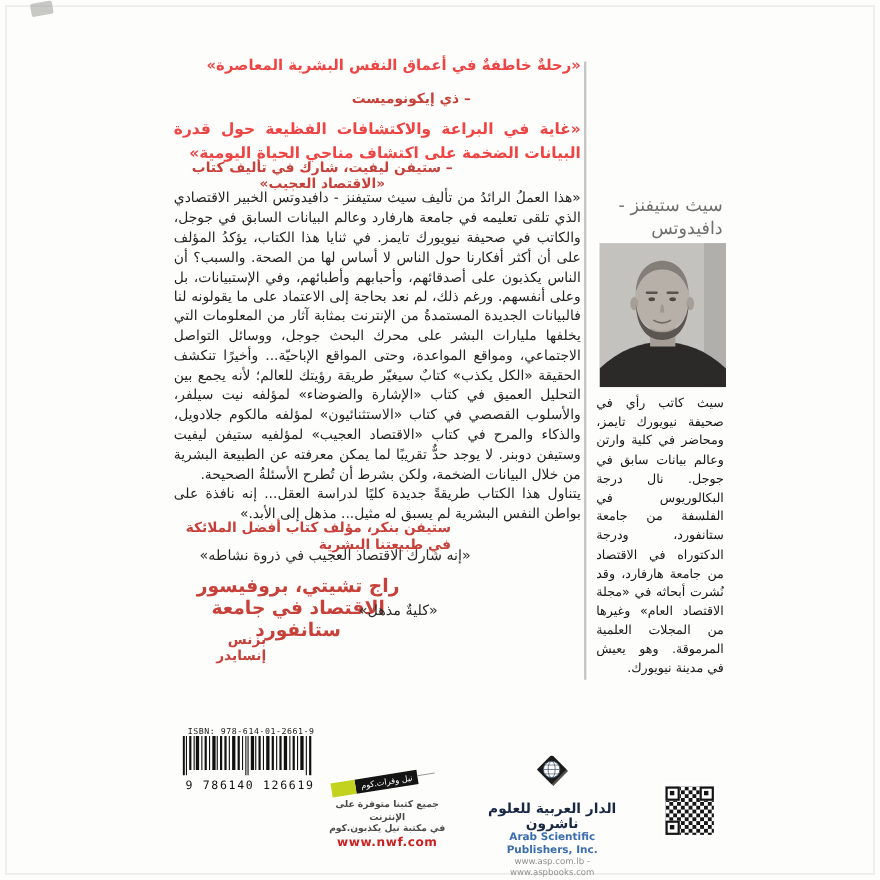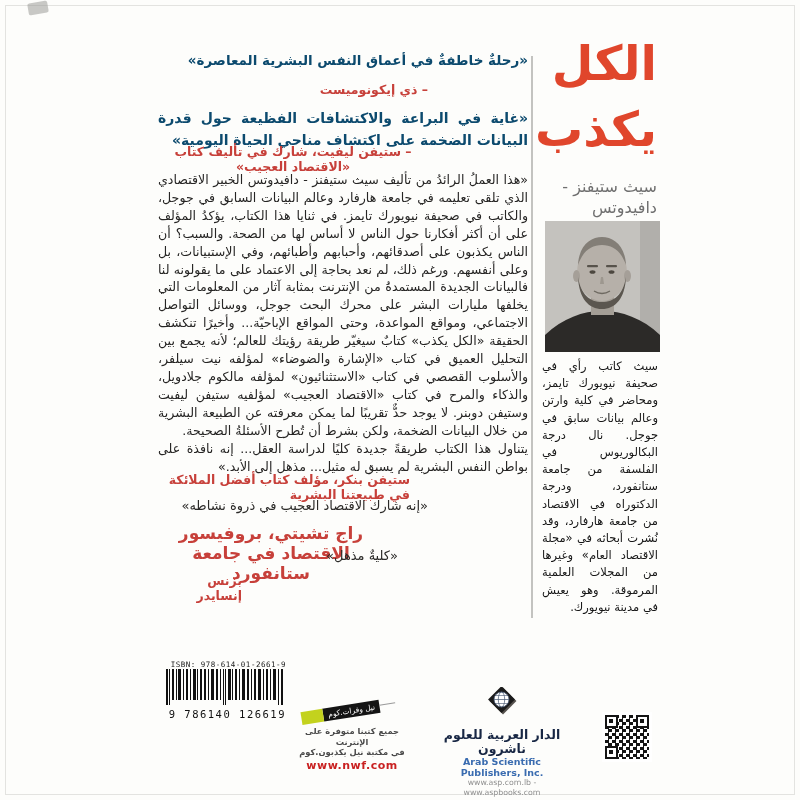--- a/index.html
+++ b/index.html
@@ -16,21 +16,21 @@
   .title-block{position:absolute;left:545px;top:30px;width:112px;text-align:right;
     color:#e0462c;font-weight:bold;font-size:48px;line-height:66px;letter-spacing:-1px;}
   .author-name{position:absolute;left:537px;top:176px;width:120px;text-align:right;
     color:#6f6f6f;font-size:16px;line-height:21px;}
   .author-photo{position:absolute;left:545px;top:221px;width:115px;height:131px;
     background:#c4c2be;overflow:hidden;}
   .author-bio{position:absolute;left:542px;top:358px;width:116px;
     font-size:11.5px;line-height:17.2px;color:#161616;text-align:justify;}
 
   
-  .q{position:absolute;color:#0c4a6e;}
+  .q{position:absolute;color:#ef4444;}
   .quote1{left:158px;top:52px;width:370px;font-size:13.5px;font-weight:bold;text-align:right;}
   .attr1{left:158px;top:82px;width:270px;font-size:12.5px;font-weight:bold;color:#c7403a;text-align:right;}
   .quote2{left:158px;top:107px;width:370px;font-size:14px;font-weight:bold;line-height:22px;text-align:justify;}
   .attr2{left:158px;top:144px;width:270px;font-size:12.5px;font-weight:bold;color:#c7403a;text-align:center;}
   .body-text{left:158px;top:171px;width:370px;font-size:12.6px;line-height:17.9px;
     color:#262524;text-align:justify;}
   .body-text p{margin:0;}
   .credit-pinker{left:154px;top:472px;width:256px;font-size:12.5px;font-weight:bold;color:#c7403a;text-align:right;}
   .quote3{left:158px;top:498px;width:270px;font-size:13px;text-align:right;color:#2b2a28;}
   .attr3{left:158px;top:523px;width:226px;font-size:17px;font-weight:bold;color:#c7403a;text-align:center;}
@@ -67,24 +67,20 @@
 </style>
 </head>
 <body>
 
 <div class="page">
   <div class="scan-frame"></div>
   <div class="corner-smudge"></div>
 
   <div class="divider"></div>
 
-  <div class="title-block">
-    <div>الكل</div>
-    <div>يكذب</div>
-  </div>
 
   <div class="author-name">سيث ستيفنز - دافيدوتس</div>
 
   <div class="author-photo">
     <svg width="115" height="131" viewBox="0 0 115 131" xmlns="http://www.w3.org/2000/svg">
       <defs>
         <linearGradient id="bg
 g" x1="0" y1="0" x2="0" y2="1">
           <stop offset="0" stop-color="#d9d7d3"></stop>
             <stop offset="1" stop-color="#a9a7a3"></stop>

